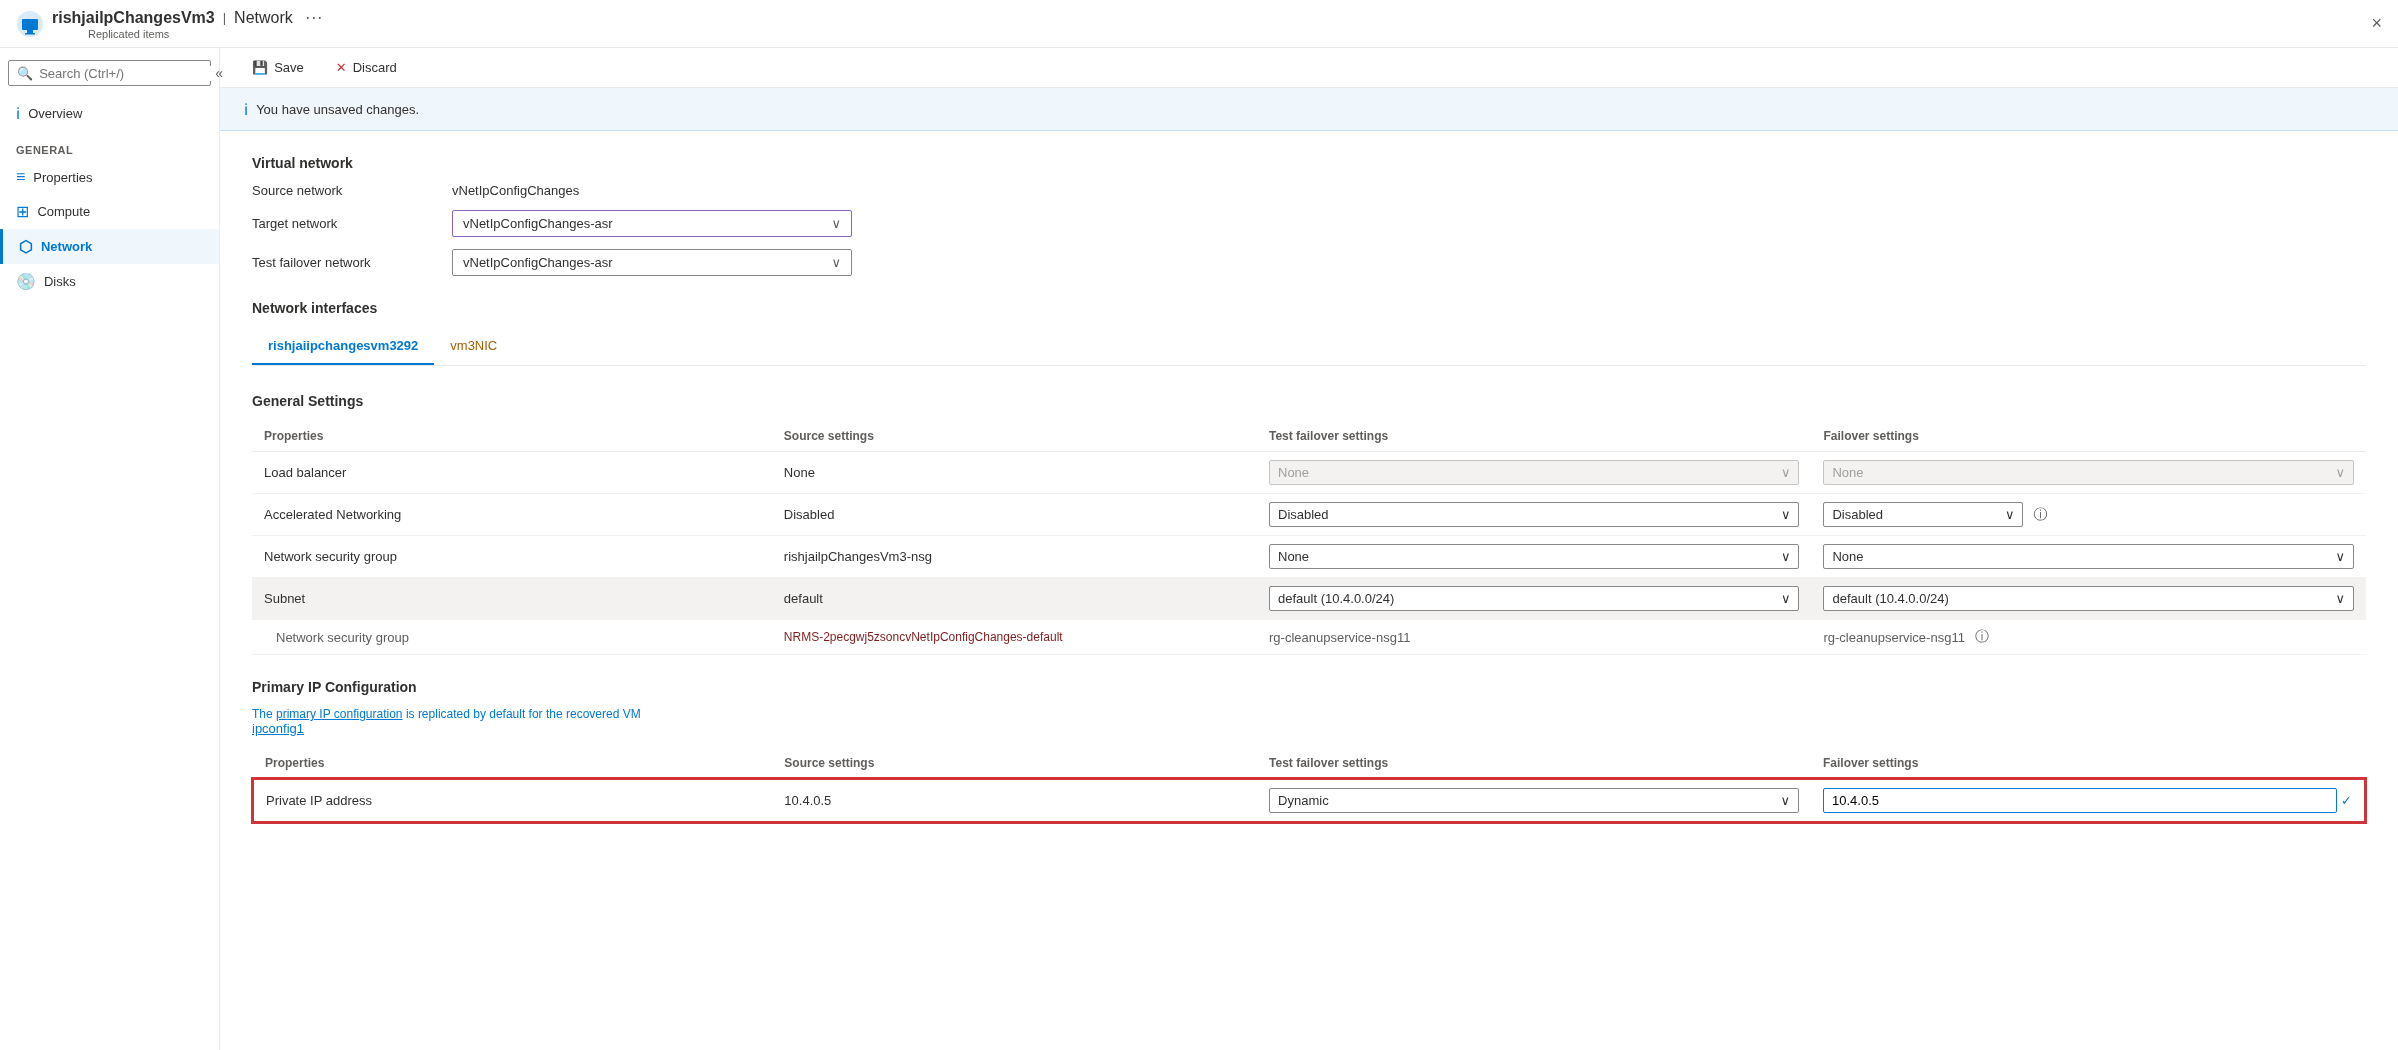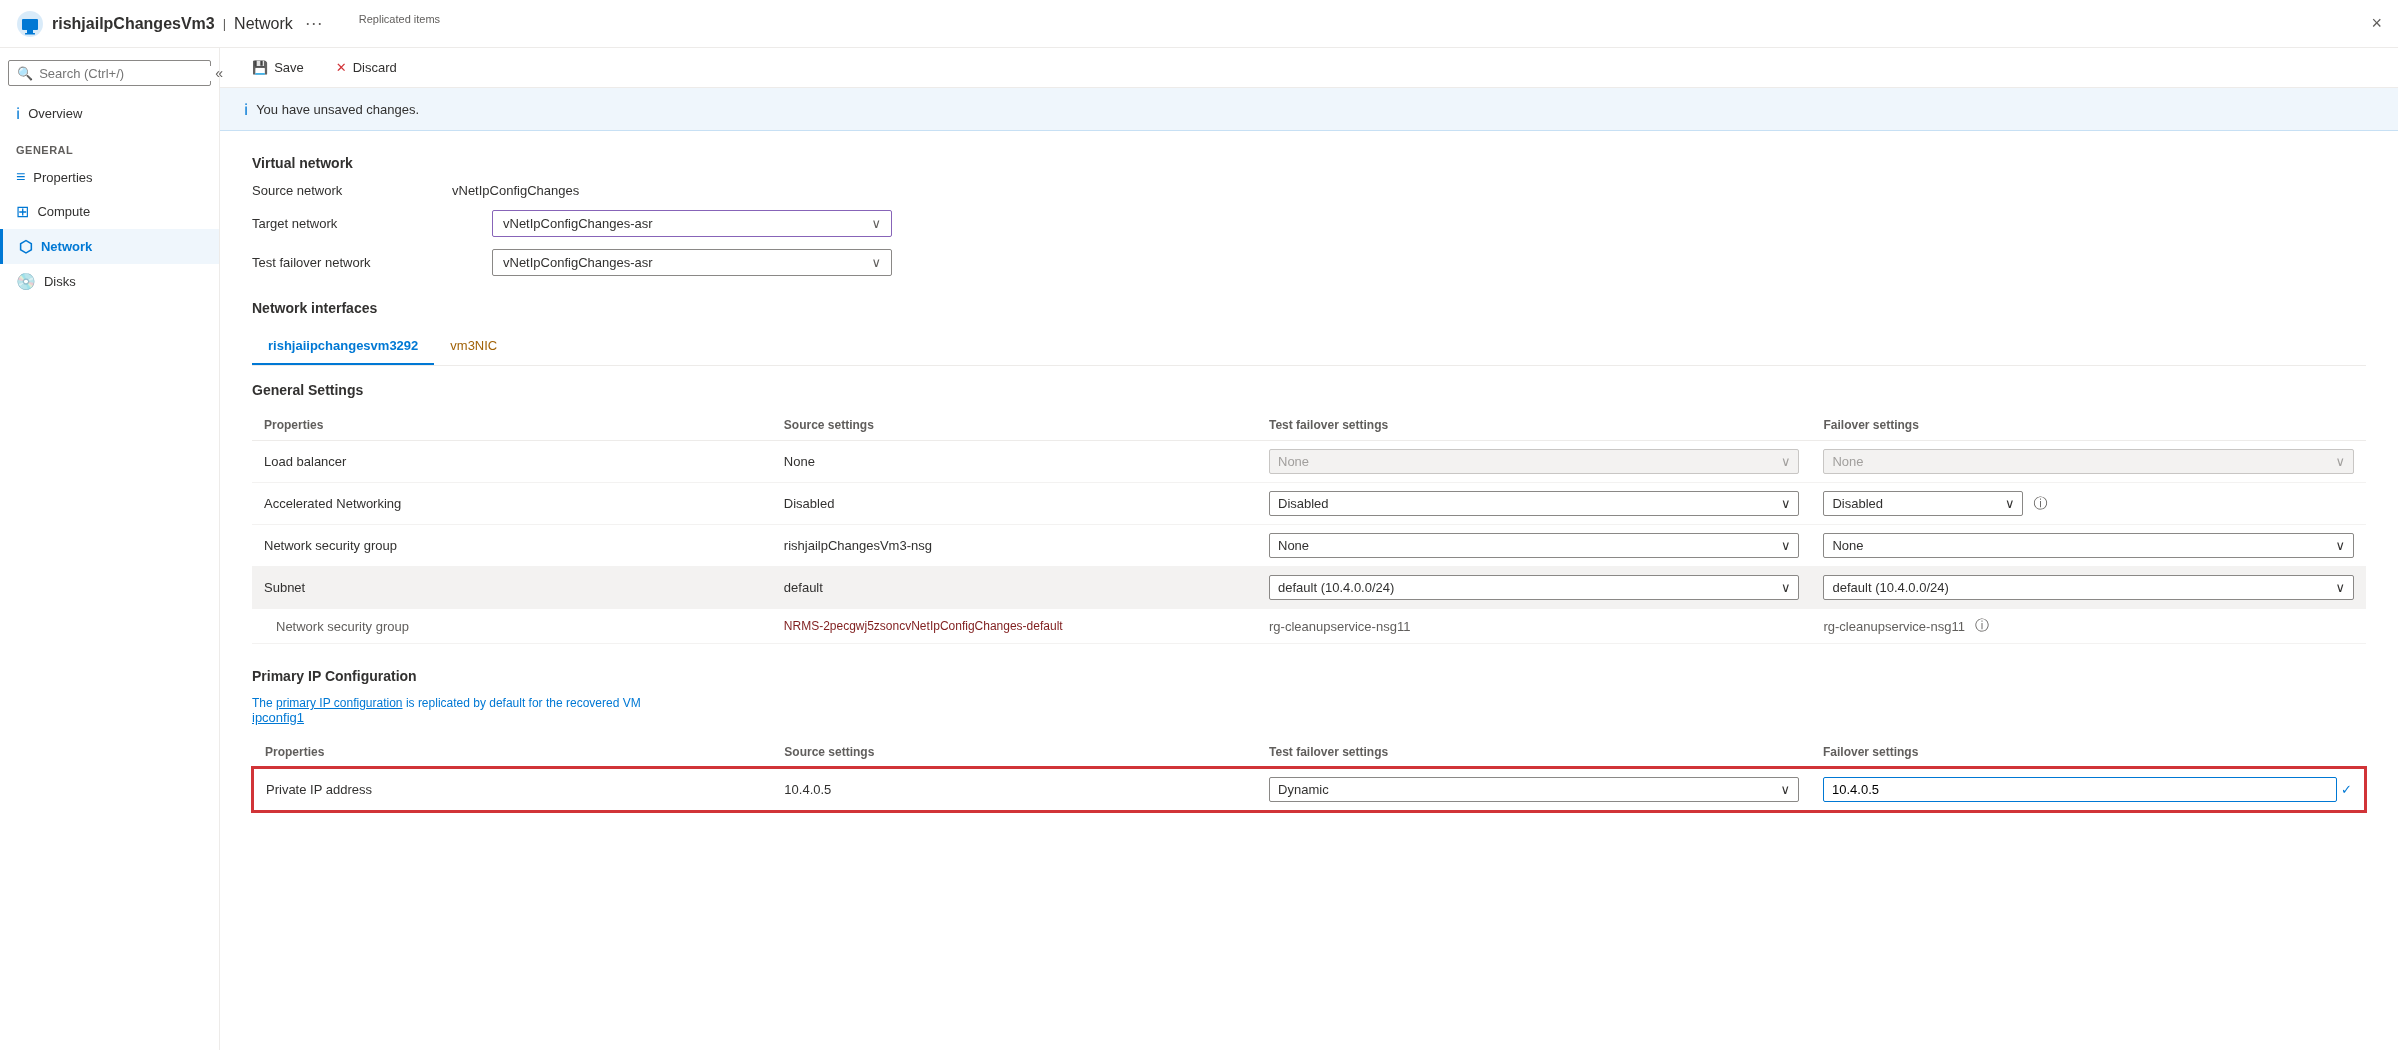--- a/index.html
+++ b/index.html
@@ -43,26 +43,26 @@
     .alert-text { font-size: 13px; color: #323130; }
 
     
     .page-content { padding: 24px 32px; }
 
     
     .section-title { font-size: 14px; font-weight: 600; margin-bottom: 12px; color: #323130; }
     .field-row { display: flex; align-items: center; margin-bottom: 12px; }
     .field-label { width: 200px; color: #323130; font-size: 13px; }
     .field-value { font-size: 13px; color: #323130; }
-    .dropdown { display: flex; align-items: center; justify-content: space-between; border: 1px solid #8a8886; border-radius: 2px; padding: 5px 10px; min-width: 400px; cursor: pointer; background: #fff; font-size: 13px; margin-left: 40px; }
+    .dropdown { display: flex; align-items: center; justify-content: space-between; border: 1px solid #8a8886; border-radius: 2px; padding: 5px 10px; min-width: 400px; cursor: pointer; background: #fff; font-size: 13px; }
     .dropdown-active { border-color: #8764b8; }
     .chevron { color: #605e5c; }
 
     
-    .tabs { display: flex; border-bottom: 1px solid #edebe9; margin-bottom: 16px; align-items: center; }
+    .tabs { display: flex; border-bottom: 1px solid #edebe9; margin-bottom: 27px; align-items: center; }
     .tab { padding: 10px 16px; cursor: pointer; font-size: 13px; color: #a16207; border-bottom: 2px solid transparent; }
     .tab.active { color: #0078d4; border-bottom-color: #0078d4; font-weight: 600; }
 
     
     .settings-table { width: 100%; border-collapse: collapse; }
     .settings-table th { text-align: left; padding: 8px 12px; font-size: 12px; color: #605e5c; font-weight: 600; border-bottom: 1px solid #edebe9; }
     .settings-table td { padding: 8px 12px; font-size: 13px; border-bottom: 1px solid #f3f2f1; vertical-align: middle; }
     .td-dropdown { display: flex; align-items: center; justify-content: space-between; border: 1px solid #8a8886; border-radius: 2px; padding: 4px 8px; min-width: 200px; cursor: pointer; background: #fff; font-size: 13px; }
     .td-dropdown-disabled { background: #f3f2f1; color: #a19f9d; border-color: #c8c6c4; cursor: default; }
     .info-icon { color: #605e5c; font-size: 14px; margin-left: 4px; }
@@ -89,21 +89,21 @@
 
   <div class="header">
     <div class="header-icon">
       <svg width="28" height="28" viewBox="0 0 28 28">
         <circle cx="14" cy="14" r="13" fill="#0078d4" opacity="0.15"></circle>
         <rect x="6" y="9" width="16" height="11" rx="1" fill="#0078d4"></rect>
         <rect x="11" y="20" width="6" height="3" fill="#0078d4"></rect>
         <rect x="9" y="23" width="10" height="1.5" rx="0.5" fill="#0078d4"></rect>
       </svg>
     </div>
-    <div style="display:flex; flex-direction:row;">
+    <div style="display:flex; flex-direction:column;">
       <div style="display:flex; align-items:center;">
         <span class="header-title">rishjailpChangesVm3</span>
         <span class="header-separator">|</span>
         <span class="header-subtitle">Network</span>
         <span class="header-menu">···</span>
       </div>
       <div class="header-sub">Replicated items</div>
     </div>
     <button class="close-btn">×</button>
   </div>

